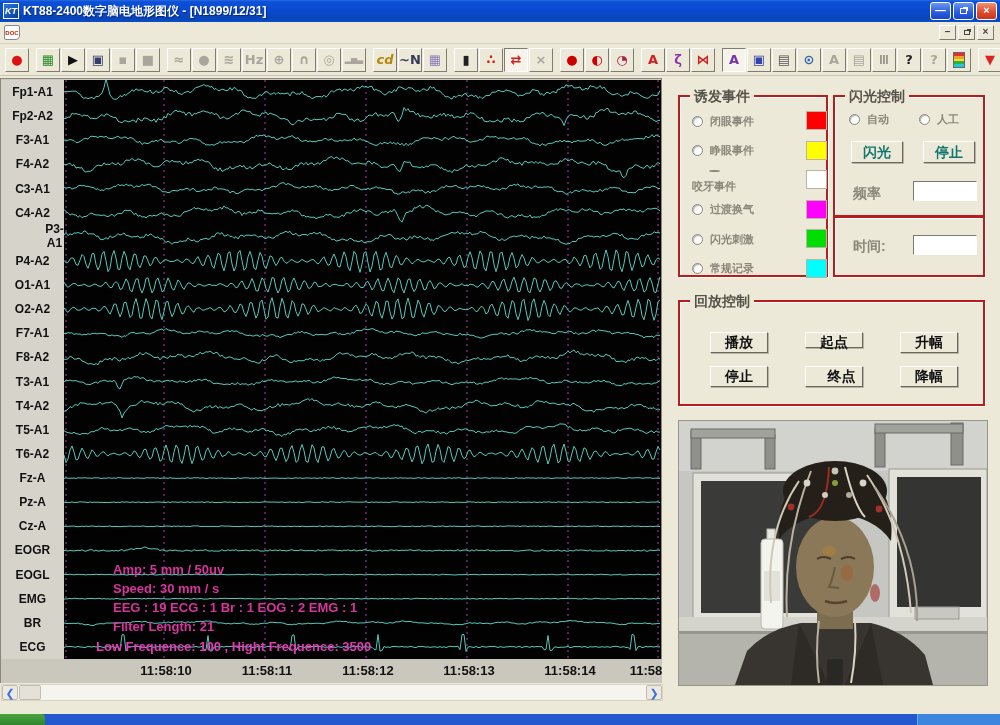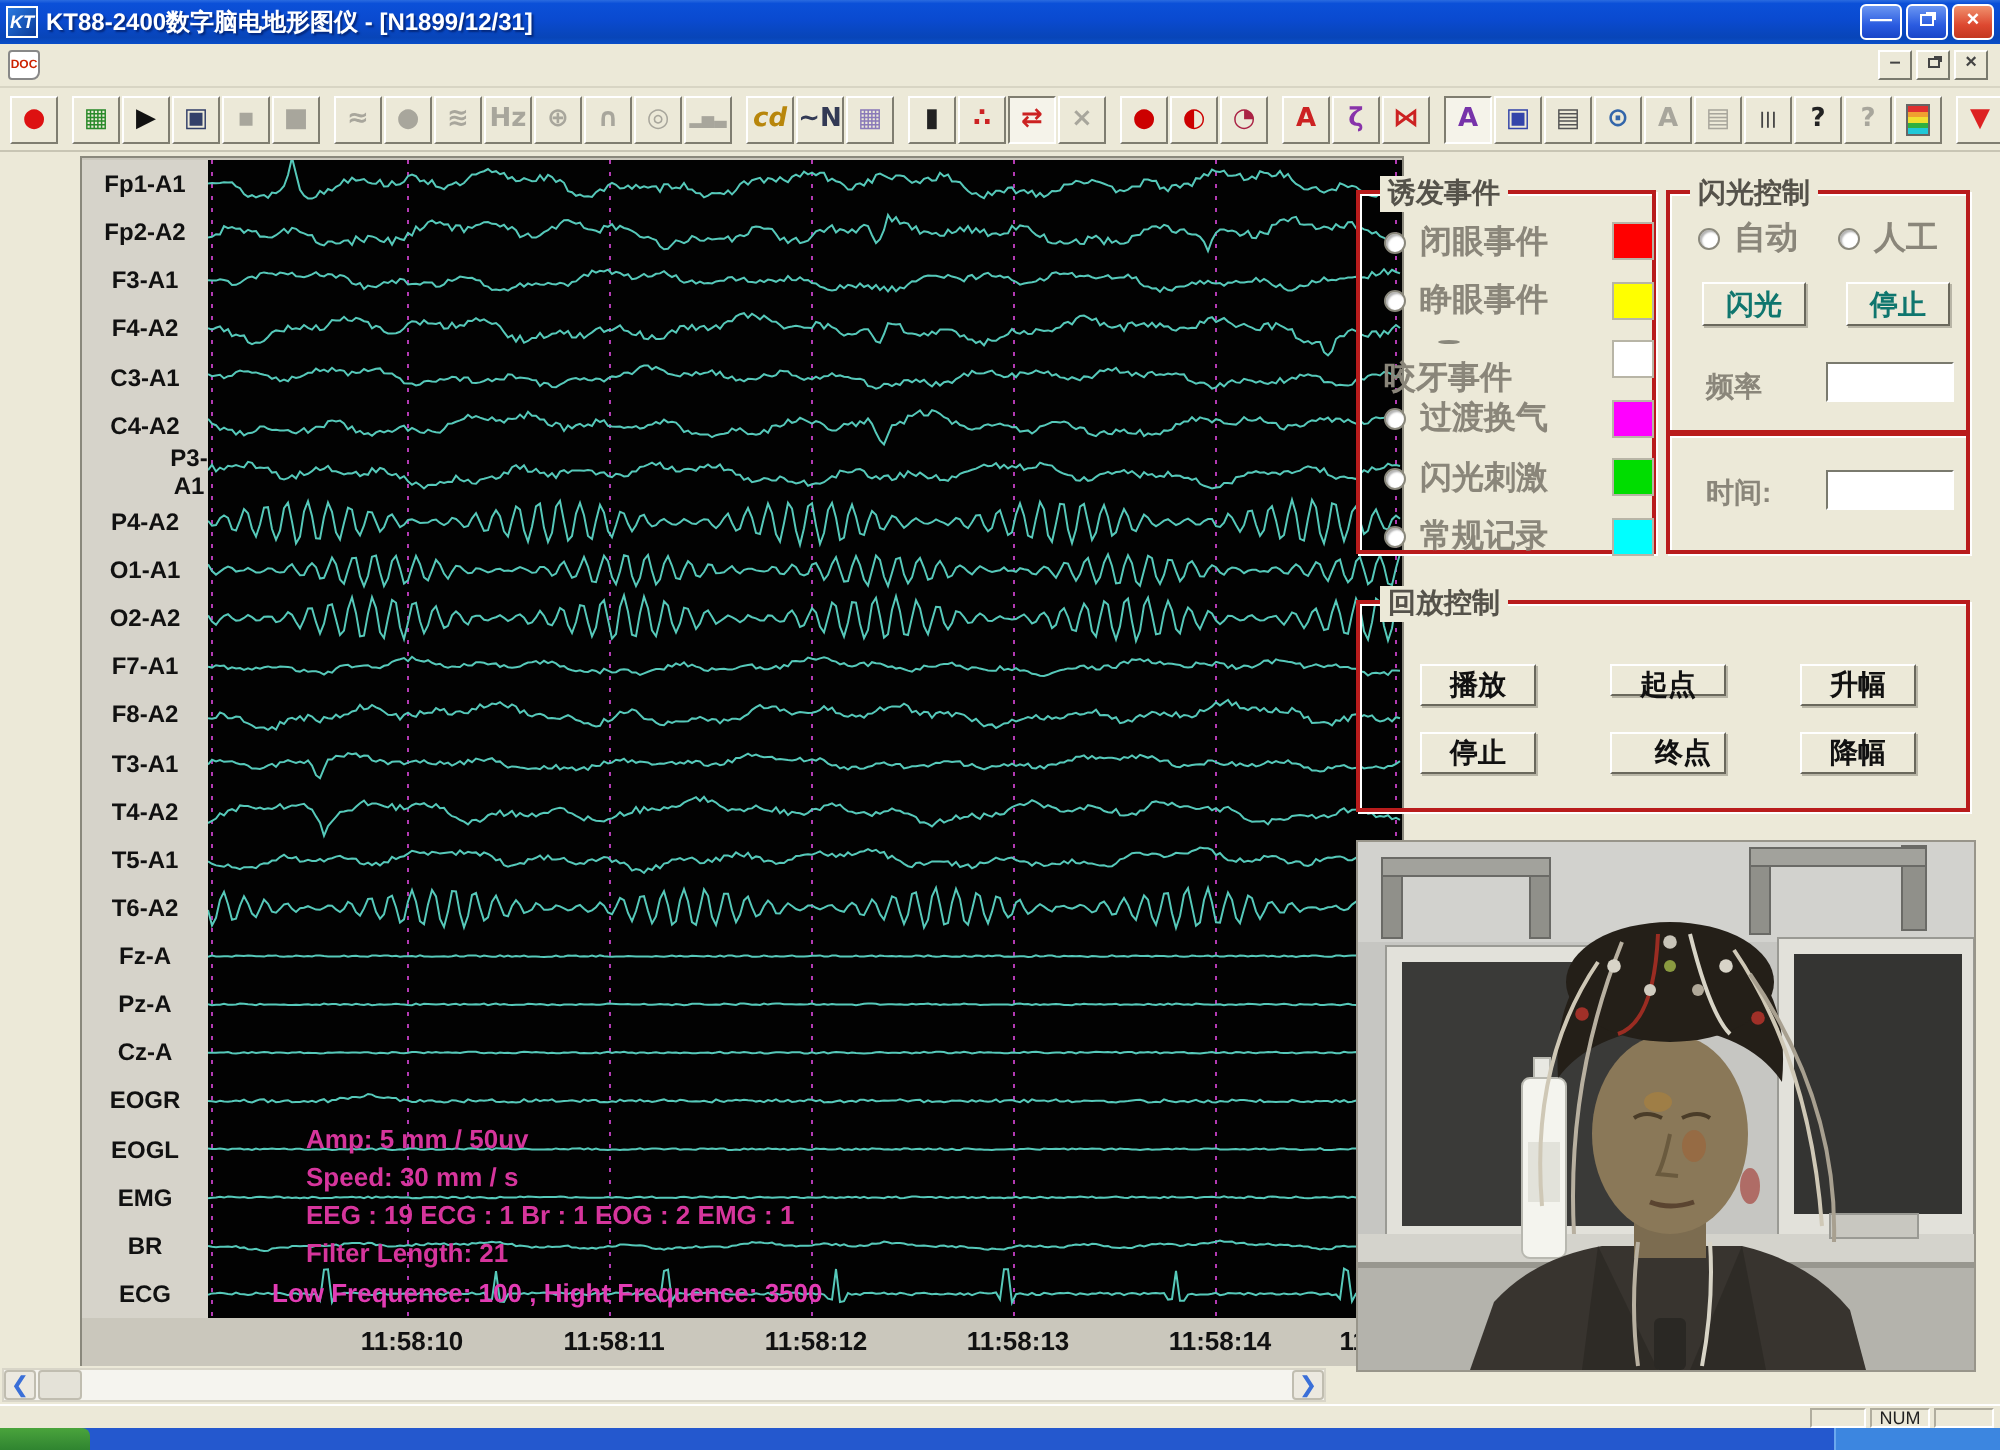--- a/index.html
+++ b/index.html
@@ -39,21 +39,21 @@
   .tbtn { width:24px; height:24px; margin-right:1px; background:#ece9d8; border:1px solid;
     border-color:#fff #7f7d70 #7f7d70 #fff; display:flex; align-items:center; justify-content:center;
     font-size:13px; font-weight:bold; font-family:"DejaVu Sans",sans-serif; flex:0 0 auto; }
   .tbtn.gap { margin-left:6px; }
   .tbtn.pressed { border-color:#7f7d70 #fff #fff #7f7d70; background:#f5f3ea; }
   .tbtn.disabled { color:#a8a69c !important; }
   .tbtn .chip { width:12px; height:16px; background:linear-gradient(180deg,#e03030 0 20%,#f0a030 20% 40%,#f0e030 40% 60%,#30b040 60% 80%,#20c8d8 80% 100%); border:1px solid #666; }
 
   
   .eeg-frame { position:absolute; left:0; top:78px; width:662px; height:605px;
-    border:1px solid #8a887c; background:#cac7bc;margin-left:40px; }
+    border:1px solid #8a887c; background:#cac7bc; }
   .chan-col { position:absolute; left:0; top:1px; width:63px; height:579px; background:#d6d3ca; }
   .chan-label { position:absolute; width:63px; text-align:center; font-size:12px; font-weight:bold; color:#111; }
   .eeg-black { position:absolute; left:63px; top:1px; width:597px; height:579px; background:#020202; overflow:hidden; }
   .eeg-overlay { position:absolute; font-size:13px; font-weight:bold; color:#d6359c; white-space:nowrap; }
   .time-axis { position:absolute; left:0px; top:580px; width:661px; height:24px; background:#cac7bc; overflow:hidden; }
   .time-label { position:absolute; top:4px; transform:translateX(-50%); font-size:13px; font-weight:bold; color:#111; white-space:nowrap; }
 
   
   .hscroll { position:absolute; left:1px; top:684px; width:662px; height:17px; background:#f5f4ef;
     border:1px solid #d8d5c8; }
@@ -62,21 +62,21 @@
   .sb-thumb { position:absolute; left:17px; top:0; width:22px; height:15px; background:#e4e2d8;
     border:1px solid #c0bdb0; border-radius:2px; }
 
   
   .gb { position:absolute; border:2px solid #b91c1c; box-shadow:1px 1px 0 #fff, 1px 1px 0 #fff inset; }
   .gb-title { position:absolute; top:-9px; left:10px; background:#ece9d8; padding:0 4px;
     font-size:14px; font-weight:bold; color:#55524a; }
   .radio { display:inline-block; width:11px; height:11px; border-radius:50%; background:#fff;
     border:1px solid #8a887c; box-shadow:inset 1px 1px 1px rgba(0,0,0,.3); vertical-align:-2px; }
   .ev-row { position:absolute; left:12px; height:20px; display:flex; align-items:center; gap:7px; }
-  .ev-label { font-size:16px; font-weight:bold; color:#8a867a; white-space:nowrap; }
+  .ev-label { font-size:11px; font-weight:bold; color:#8a867a; white-space:nowrap; }
   .ev-swatch { position:absolute; width:21px; height:19px; border:1px solid #b8b5a6; }
   .btn3d { background:#ece9d8; border:1px solid; border-color:#fff #6a685c #6a685c #fff;
     box-shadow:1px 1px 0 #b8b5a6; font-size:14px; font-weight:bold; text-align:center; }
   .btn-gray { color:#0f766e; }
   .btn-black { color:#111; }
   .field { background:#fff; border:1px solid; border-color:#7a7a6e #fff #fff #7a7a6e; }
   .panel-label { position:absolute; font-size:14px; font-weight:bold; color:#8a867a; white-space:nowrap; }
 
   
   .video { position:absolute; left:678px; top:420px; width:310px; height:266px; border:1px solid #98958a; }
@@ -377,24 +377,19 @@
       <path d="M156,146 Q153,160 150,166 L160,167" fill="none" stroke="#6a5a3e" stroke-width="2"></path>
       <path d="M146,180 Q156,184 168,180" fill="none" stroke="#5a4430" stroke-width="2.5"></path>
       <ellipse cx="150" cy="130" rx="7" ry="5" fill="#b08438" opacity="0.55"></ellipse>
       <ellipse cx="168" cy="152" rx="6" ry="8" fill="#a85828" opacity="0.4"></ellipse>
       <ellipse cx="196" cy="172" rx="5" ry="9" fill="#a03028" opacity="0.6"></ellipse>
 
       <rect x="148" y="238" width="16" height="26" rx="3" fill="#2a2824"></rect>
     </svg>
   </div>
 
-  <div class="statusbar">
-    <div class="sb-cell" style="left:905px; width:28px;"></div>
-    <div class="sb-cell" style="left:935px; width:30px;">NUM</div>
-    <div class="sb-cell" style="left:967px; width:30px;"></div>
-  </div>
 
   <div class="taskbar">
     <div class="tk-start"></div>
     <div class="tk-tray"></div>
   </div>
 
 </div>
 
 </body></html>

